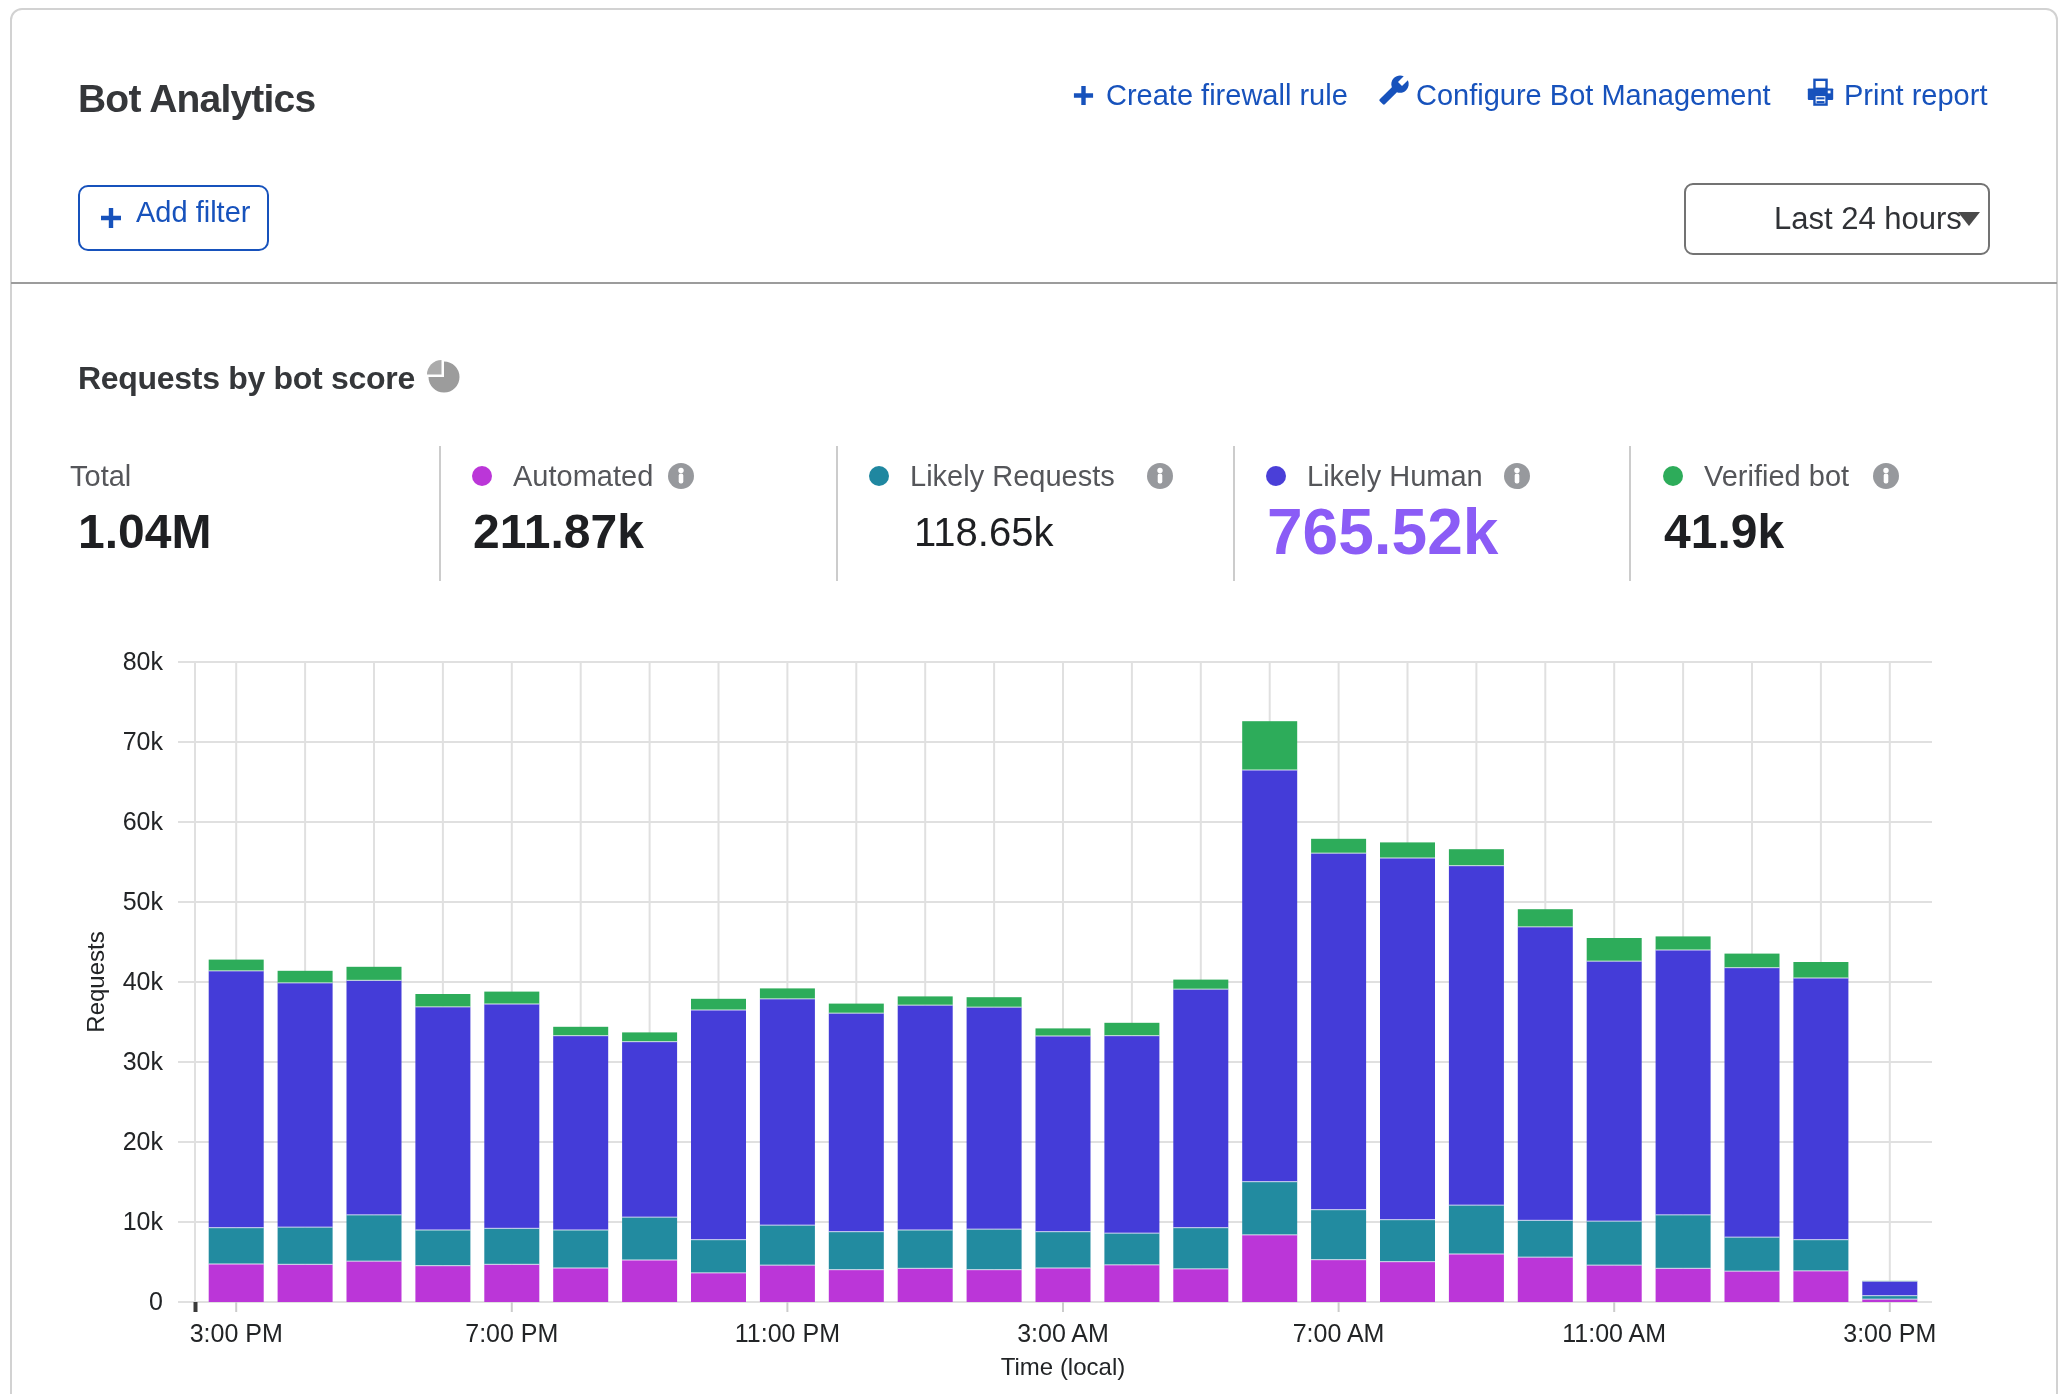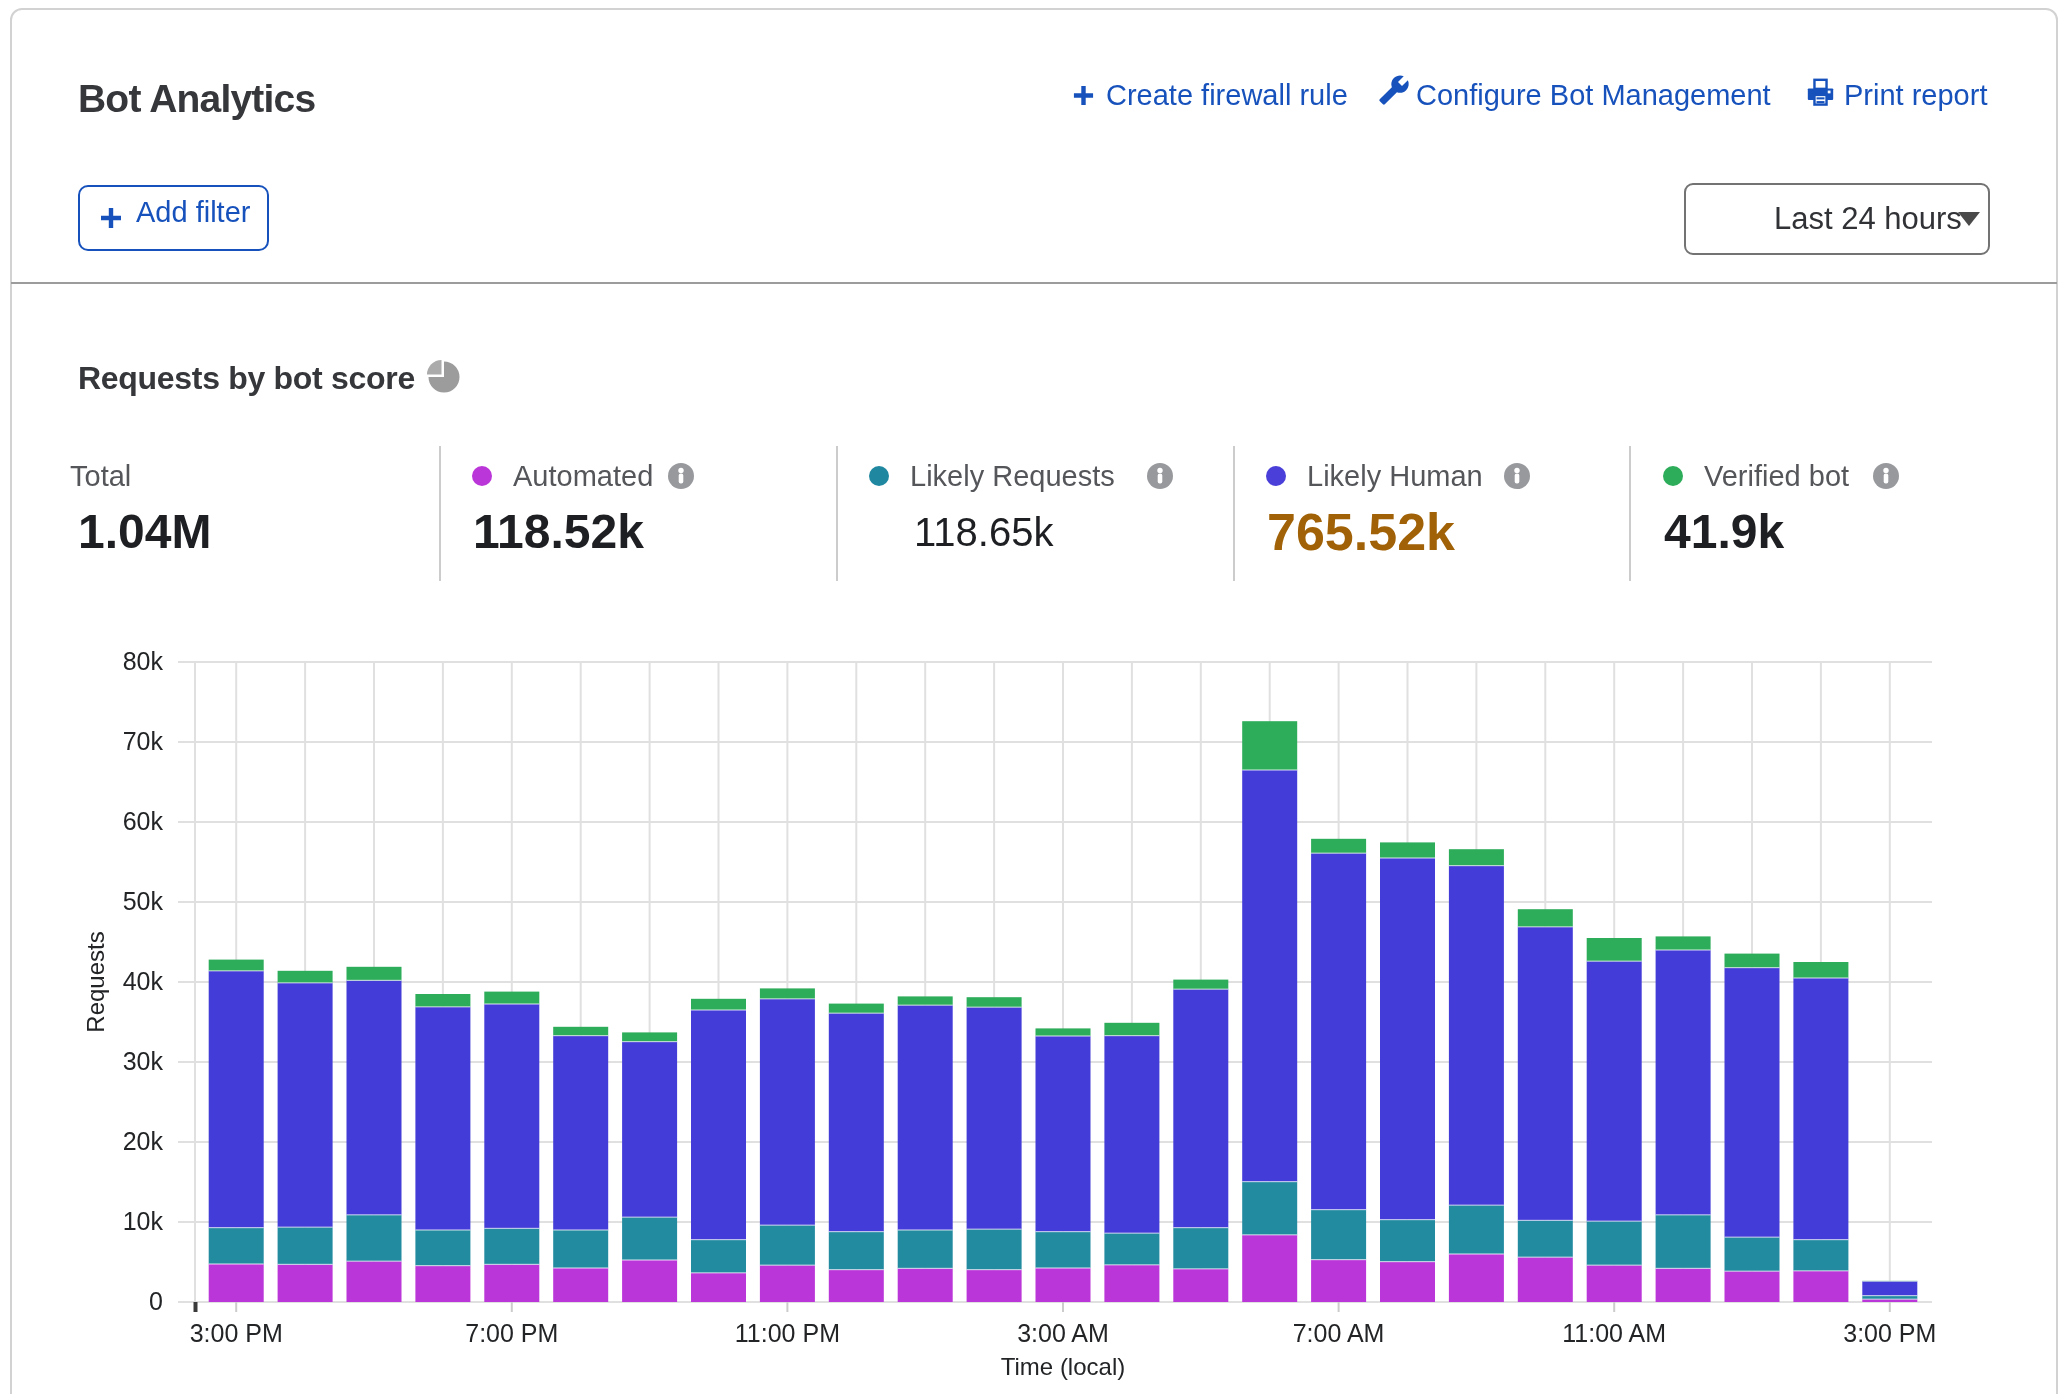--- a/index.html
+++ b/index.html
@@ -52,37 +52,37 @@
 <div style="position:absolute;left:1629px;top:446px;width:2px;height:135px;background:#cccccc"></div>
 <div style="position:absolute;left:70px;top:460px;font-size:29px;line-height:32px;color:#55565a">Total</div>
 <div style="position:absolute;left:78px;top:508px;font-size:48px;line-height:48px;font-weight:bold;color:#1e1f22">1.04M</div>
 <div style="position:absolute;left:472px;top:466px;width:20px;height:20px;border-radius:50%;background:#bb36d8"></div>
 <div style="position:absolute;left:513px;top:460px;font-size:29px;line-height:32px;color:#55565a">Automated</div>
 <svg style="position:absolute;left:668px;top:463px" width="26" height="26" viewBox="-13 -13 26 26">
     <circle r="13" fill="#97999d"></circle>
     <circle cx="0" cy="-5.6" r="2.7" fill="#fff"></circle>
     <rect x="-2.3" y="-2.6" width="4.6" height="10" rx="2" fill="#fff"></rect>
   </svg>
-<div style="position:absolute;left:473px;top:508px;font-size:48px;line-height:48px;font-weight:bold;color:#1e1f22">118.52k</div>
+<div style="position:absolute;left:473px;top:508px;font-size:48px;line-height:48px;font-weight:bold;color:#1e1f22">211.87k</div>
 <div style="position:absolute;left:869px;top:466px;width:20px;height:20px;border-radius:50%;background:#1f87a0"></div>
 <div style="position:absolute;left:910px;top:460px;font-size:29px;line-height:32px;color:#55565a">Likely Requests</div>
 <svg style="position:absolute;left:1147px;top:463px" width="26" height="26" viewBox="-13 -13 26 26">
     <circle r="13" fill="#97999d"></circle>
     <circle cx="0" cy="-5.6" r="2.7" fill="#fff"></circle>
     <rect x="-2.3" y="-2.6" width="4.6" height="10" rx="2" fill="#fff"></rect>
   </svg>
 <div style="position:absolute;left:914px;top:508px;font-size:40px;line-height:48px;font-weight:normal;color:#1e1f22">118.65k</div>
 <div style="position:absolute;left:1266px;top:466px;width:20px;height:20px;border-radius:50%;background:#4a3fd8"></div>
 <div style="position:absolute;left:1307px;top:460px;font-size:29px;line-height:32px;color:#55565a">Likely Human</div>
 <svg style="position:absolute;left:1504px;top:463px" width="26" height="26" viewBox="-13 -13 26 26">
     <circle r="13" fill="#97999d"></circle>
     <circle cx="0" cy="-5.6" r="2.7" fill="#fff"></circle>
     <rect x="-2.3" y="-2.6" width="4.6" height="10" rx="2" fill="#fff"></rect>
   </svg>
-<div style="position:absolute;left:1267px;top:508px;font-size:52px;line-height:48px;font-weight:bold;color:#a16207">765.52k</div>
+<div style="position:absolute;left:1267px;top:508px;font-size:64px;line-height:48px;font-weight:bold;color:#8b5cf6">765.52k</div>
 <div style="position:absolute;left:1663px;top:466px;width:20px;height:20px;border-radius:50%;background:#2dac5a"></div>
 <div style="position:absolute;left:1704px;top:460px;font-size:29px;line-height:32px;color:#55565a">Verified bot</div>
 <svg style="position:absolute;left:1873px;top:463px" width="26" height="26" viewBox="-13 -13 26 26">
     <circle r="13" fill="#97999d"></circle>
     <circle cx="0" cy="-5.6" r="2.7" fill="#fff"></circle>
     <rect x="-2.3" y="-2.6" width="4.6" height="10" rx="2" fill="#fff"></rect>
   </svg>
 <div style="position:absolute;left:1664px;top:508px;font-size:48px;line-height:48px;font-weight:bold;color:#1e1f22">41.9k</div>
 
 <svg class="abs" style="left:0;top:620px" width="2070" height="774" viewBox="0 620 2070 774" font-family="Liberation Sans, sans-serif">

